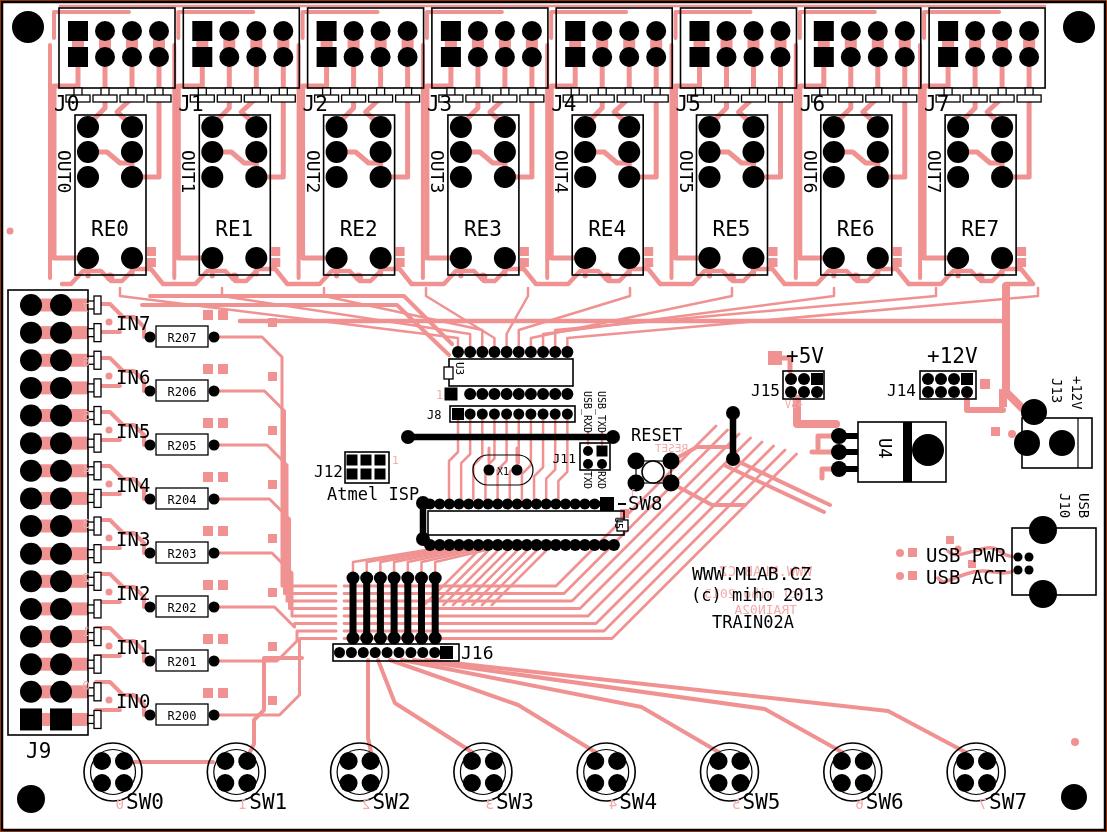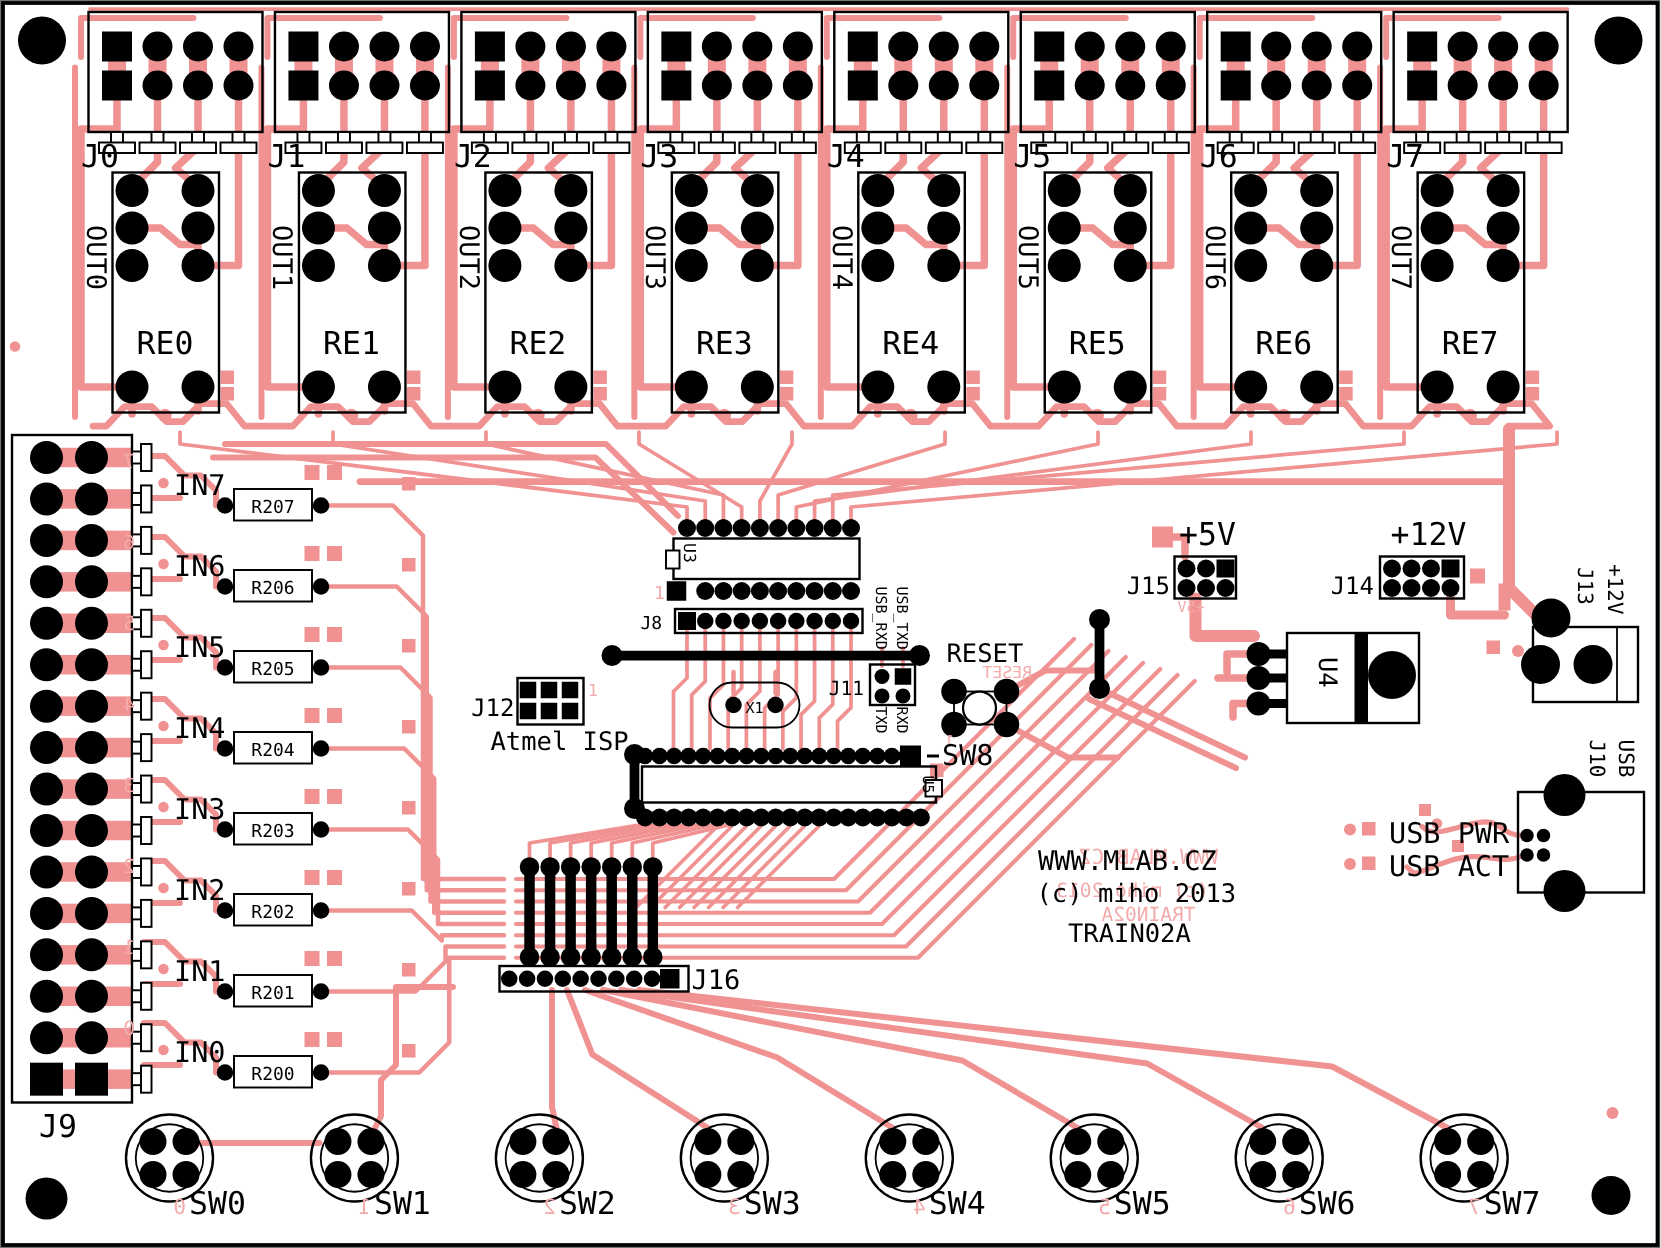--- a/index.html
+++ b/index.html
@@ -1,16 +1,16 @@
 <!DOCTYPE html>
 <html><head>
 <meta charset="utf-8">
 <style>
   html,body{margin:0;padding:0;background:#fff;}
-  #stage{position:relative;width:1107px;height:832px;background:#737373;overflow:hidden;}
+  #stage{position:relative;width:1107px;height:832px;background:#c2410c;overflow:hidden;}
   svg{display:block;}
   text{font-family:"DejaVu Sans Mono","Liberation Mono",monospace;fill:#000;}
   .mid{text-anchor:middle}.end{text-anchor:end}
   .t21{font-size:21px}.t19{font-size:19px}.t18{font-size:18px}.t17{font-size:17px}
   .t16{font-size:16px}.t14{font-size:14px}.t13{font-size:13px}.t12{font-size:12px}
   .t11{font-size:11px}.t10{font-size:10px}
   .outline{fill:none;stroke:#000;stroke-width:1.6}
   .thin{fill:none;stroke:#000;stroke-width:1.2}
   .wbox{fill:#fff;stroke:#000;stroke-width:1.3}
   .pad{fill:#000}

